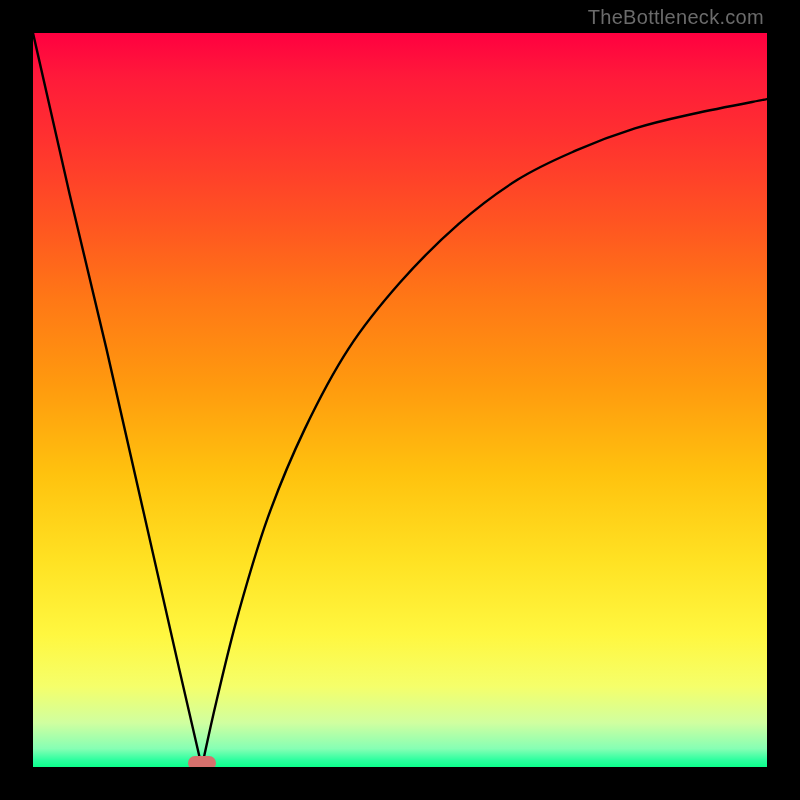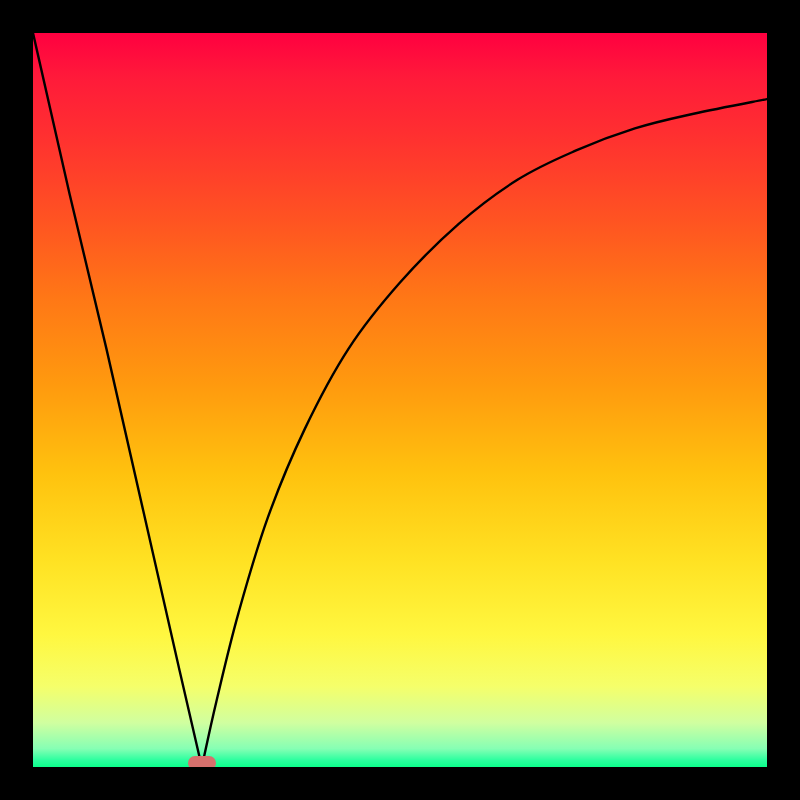--- a/index.html
+++ b/index.html
@@ -74,13 +74,14 @@
 <body>
 
 <div class="frame">
   <div class="plot-area">
     <div class="gradient"></div>
     <svg class="curve" viewBox="0 0 734 734" preserveAspectRatio="none">
       <path fill="none" stroke="#000" stroke-width="2.4" stroke-linecap="round" d="M 0.00 0.00 L 36.70 161.48 L 73.40 315.62 L 110.10 477.10 L 146.80 638.58 L 168.82 734.00 C 171.46 722.11, 176.89 695.69, 183.50 667.94 C 190.11 640.19, 196.27 612.89, 205.52 579.86 C 214.77 546.83, 222.99 517.47, 234.88 484.44 C 246.77 451.41, 257.05 426.75, 271.58 396.36 C 286.11 365.97, 298.44 342.04, 315.62 315.62 C 332.80 289.20, 347.18 272.02, 367.00 249.56 C 386.82 227.10, 404.58 209.34, 425.72 190.84 C 446.86 172.34, 463.30 160.01, 484.44 146.80 C 505.58 133.59, 522.02 126.69, 543.16 117.44 C 564.30 108.19, 580.74 102.03, 601.88 95.42 C 623.02 88.81, 636.82 86.02, 660.60 80.74 C 684.38 75.46, 720.79 68.70, 734.00 66.06"></path>
     </svg>
     <div class="dot" style="left: 168.82px; top: 730px; background: rgb(214, 112, 109);"></div>
   </div>
+  <div class="watermark">TheBottleneck.com</div>
 </div>
 
 </body></html>

